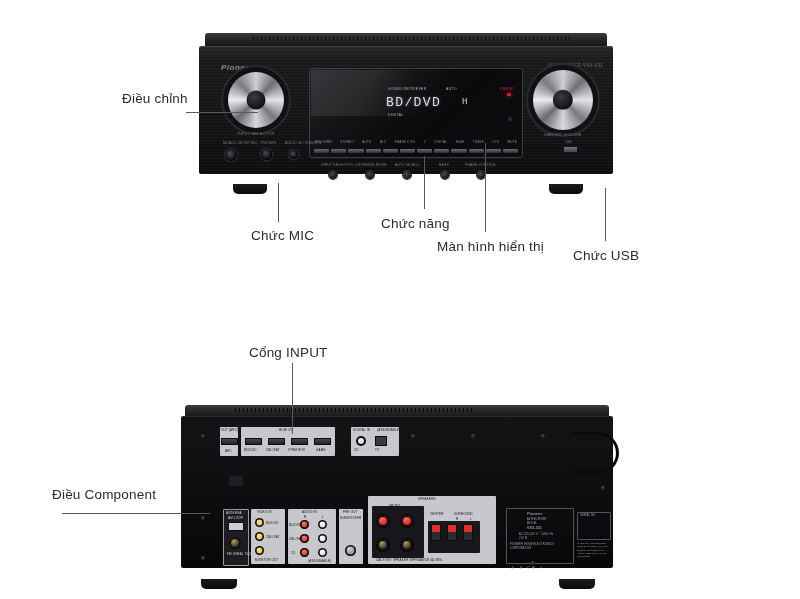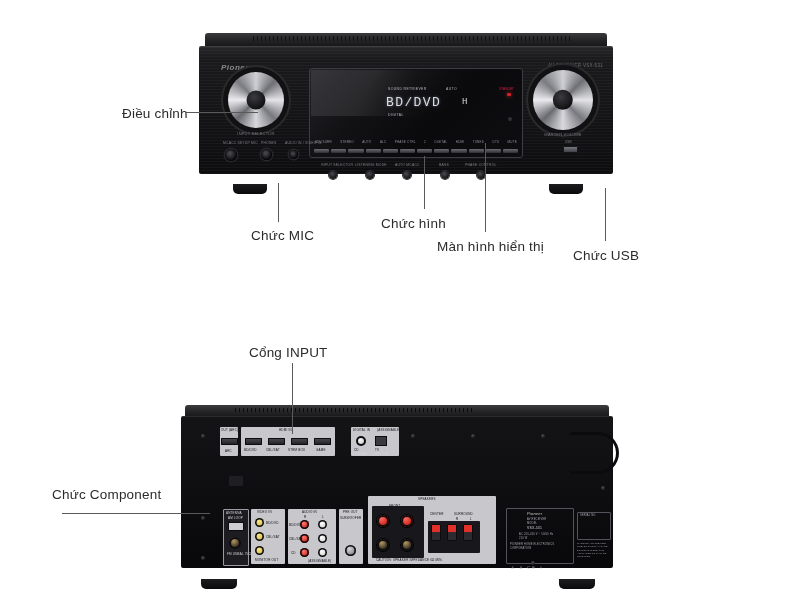--- a/index.html
+++ b/index.html
@@ -395,34 +395,34 @@
       <div class="screw" style="left:290px;top:18px;"></div>
       <div class="screw" style="left:360px;top:18px;"></div>
       <div class="screw" style="left:420px;top:70px;"></div>
       <div class="screw" style="left:350px;top:145px;"></div>
       <div style="position:absolute;left:48px;top:60px;width:14px;height:10px;background:#1e1e23;border-radius:1px;"></div>
     </div>
     <div class="rfoot" style="left:20px;"></div>
     <div class="rfoot" style="left:378px;"></div>
   </div>
 
-  <div class="callout" style="left:122px;top:106px;">Điều chỉnh</div>
+  <div class="callout" style="left:122px;top:91px;">Điều chỉnh</div>
   <div class="lead h" style="left:186px;top:112px;width:72px;"></div>
 
   <div class="callout" style="left:251px;top:228px;">Chức MIC</div>
   <div class="lead v" style="left:278px;top:183px;height:39px;"></div>
 
-  <div class="callout" style="left:381px;top:216px;">Chức hình</div>
+  <div class="callout" style="left:381px;top:216px;">Chức năng</div>
   <div class="lead v" style="left:424px;top:156px;height:53px;"></div>
 
   <div class="callout" style="left:437px;top:239px;">Màn hình hiển thị</div>
   <div class="lead v" style="left:485px;top:143px;height:89px;"></div>
 
   <div class="callout" style="left:573px;top:248px;">Chức USB</div>
   <div class="lead v" style="left:605px;top:188px;height:53px;"></div>
 
   <div class="callout" style="left:249px;top:345px;">Cổng INPUT</div>
   <div class="lead v" style="left:292px;top:363px;height:71px;"></div>
 
-  <div class="callout" style="left:52px;top:487px;">Chức Component</div>
+  <div class="callout" style="left:52px;top:487px;">Điều Component</div>
   <div class="lead h" style="left:62px;top:513px;width:148px;"></div>
 
 </div>
 
 </body></html>

